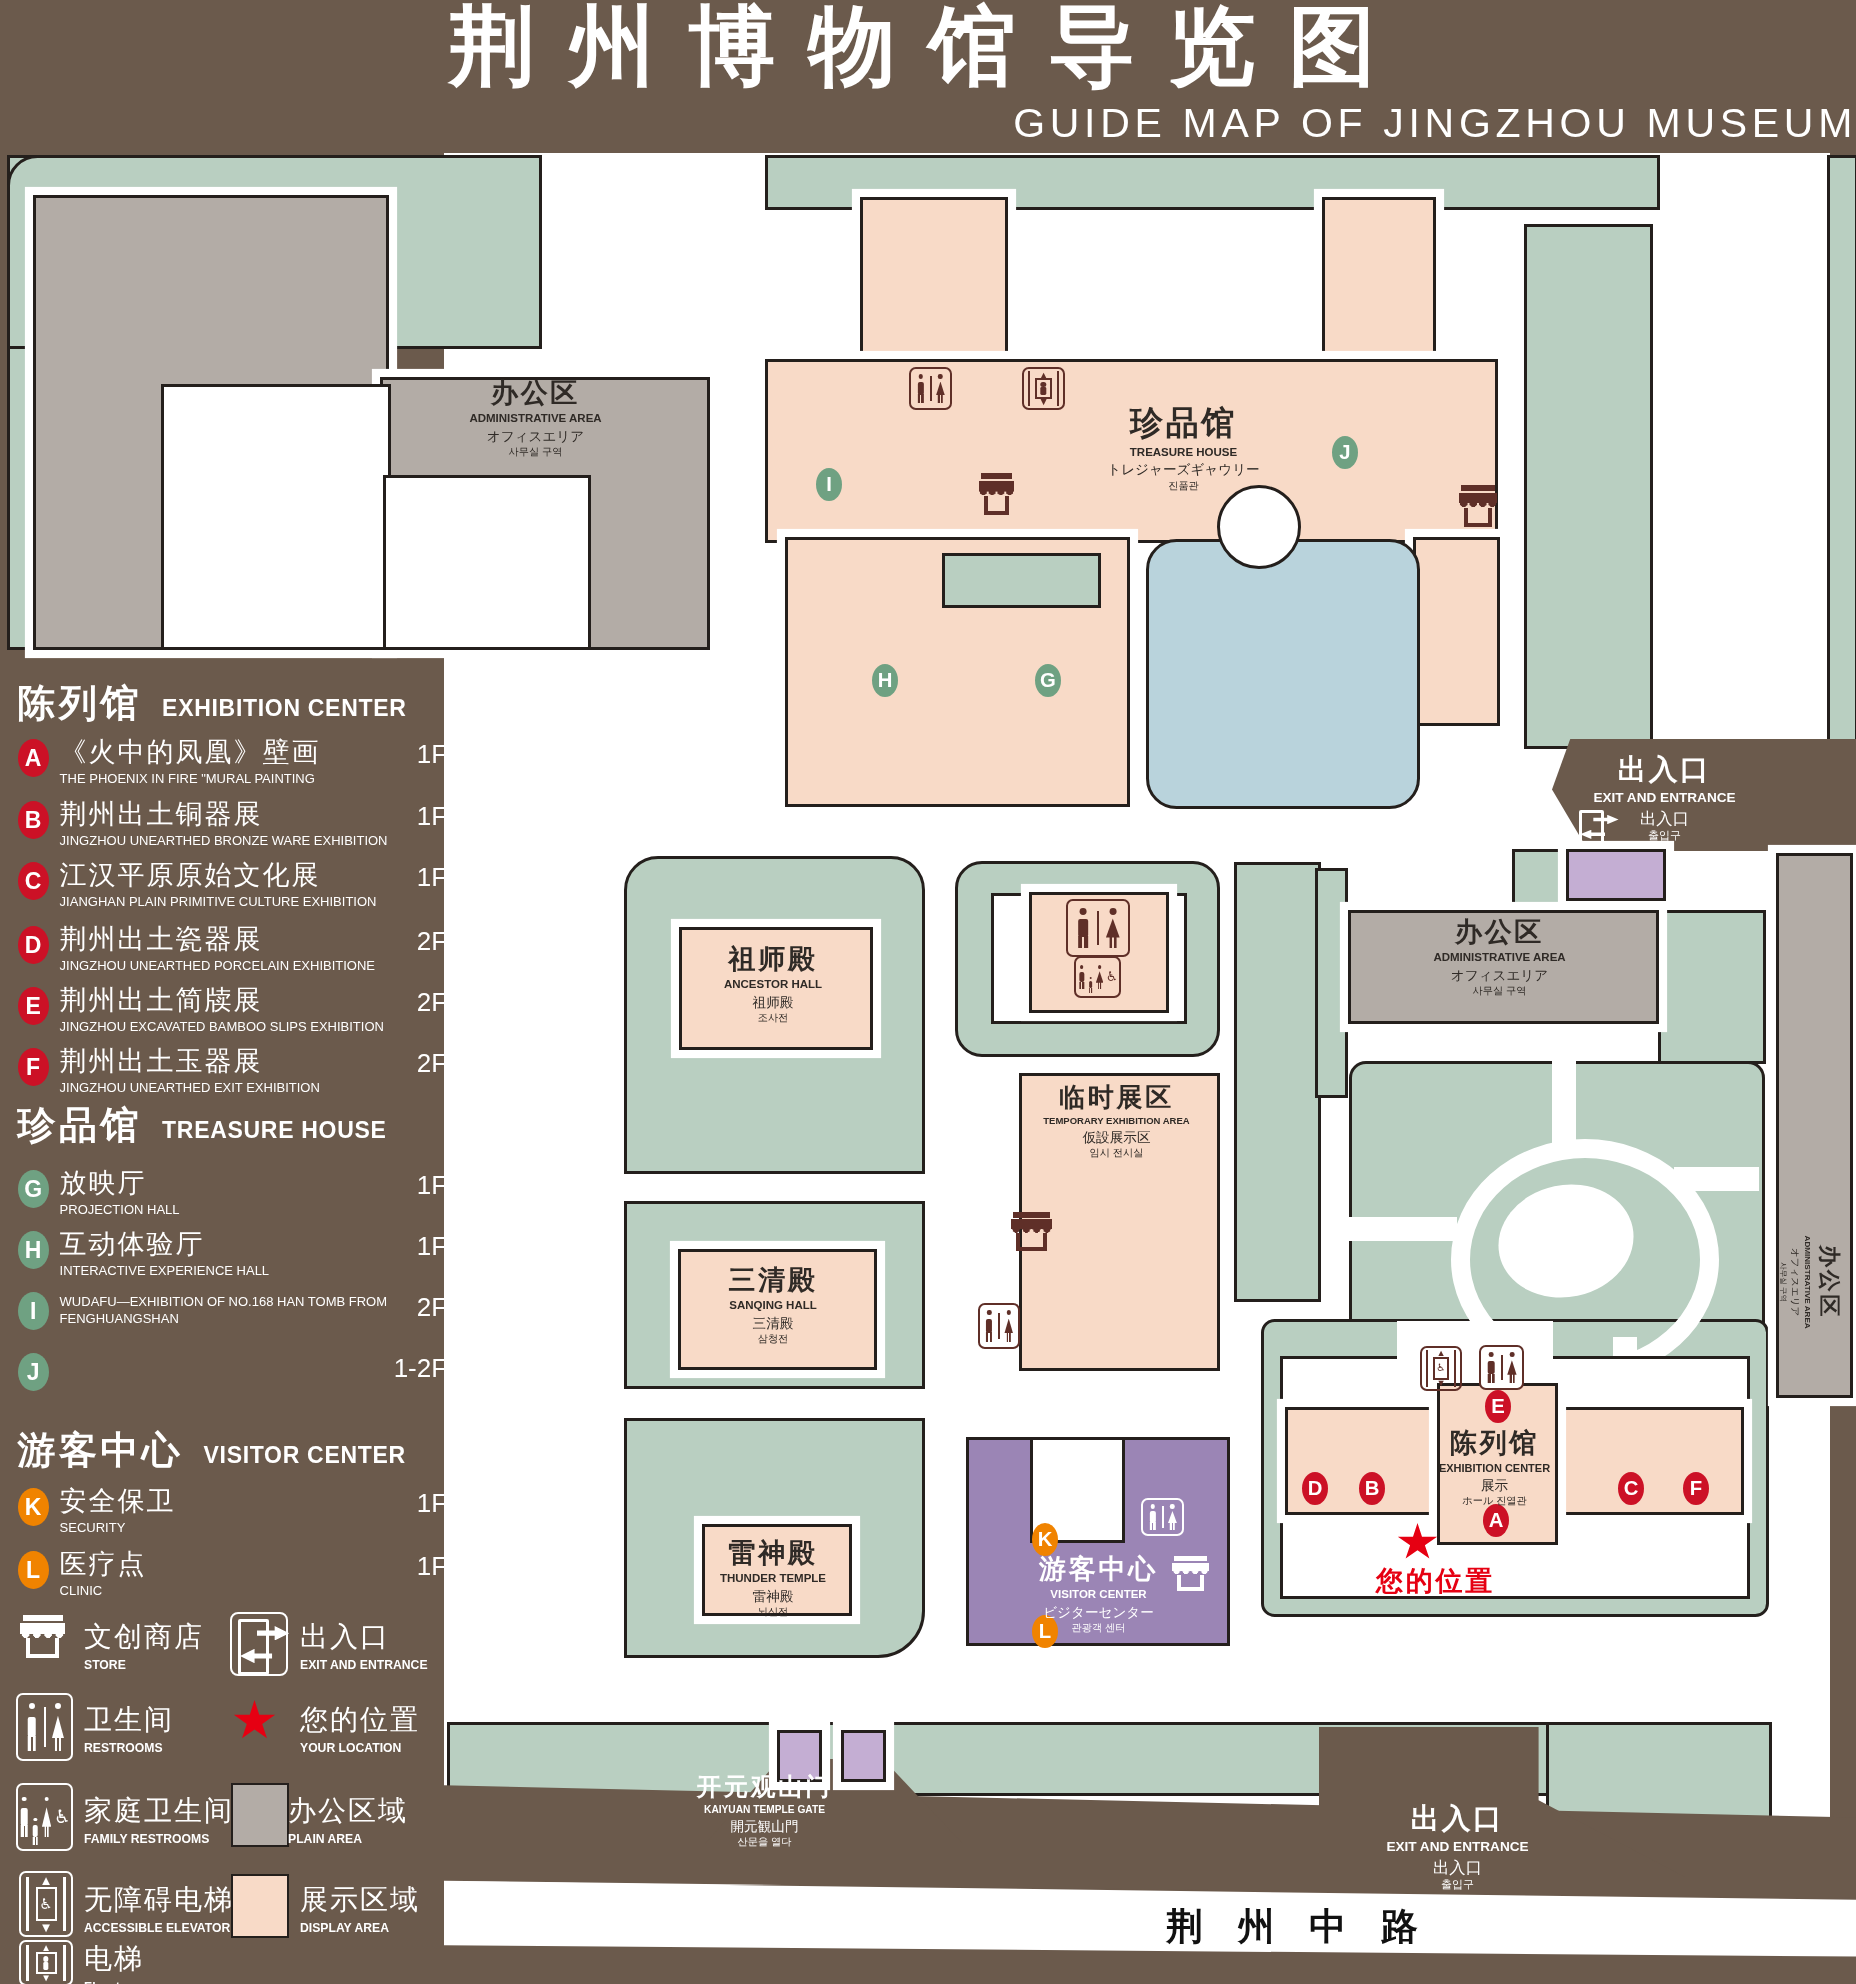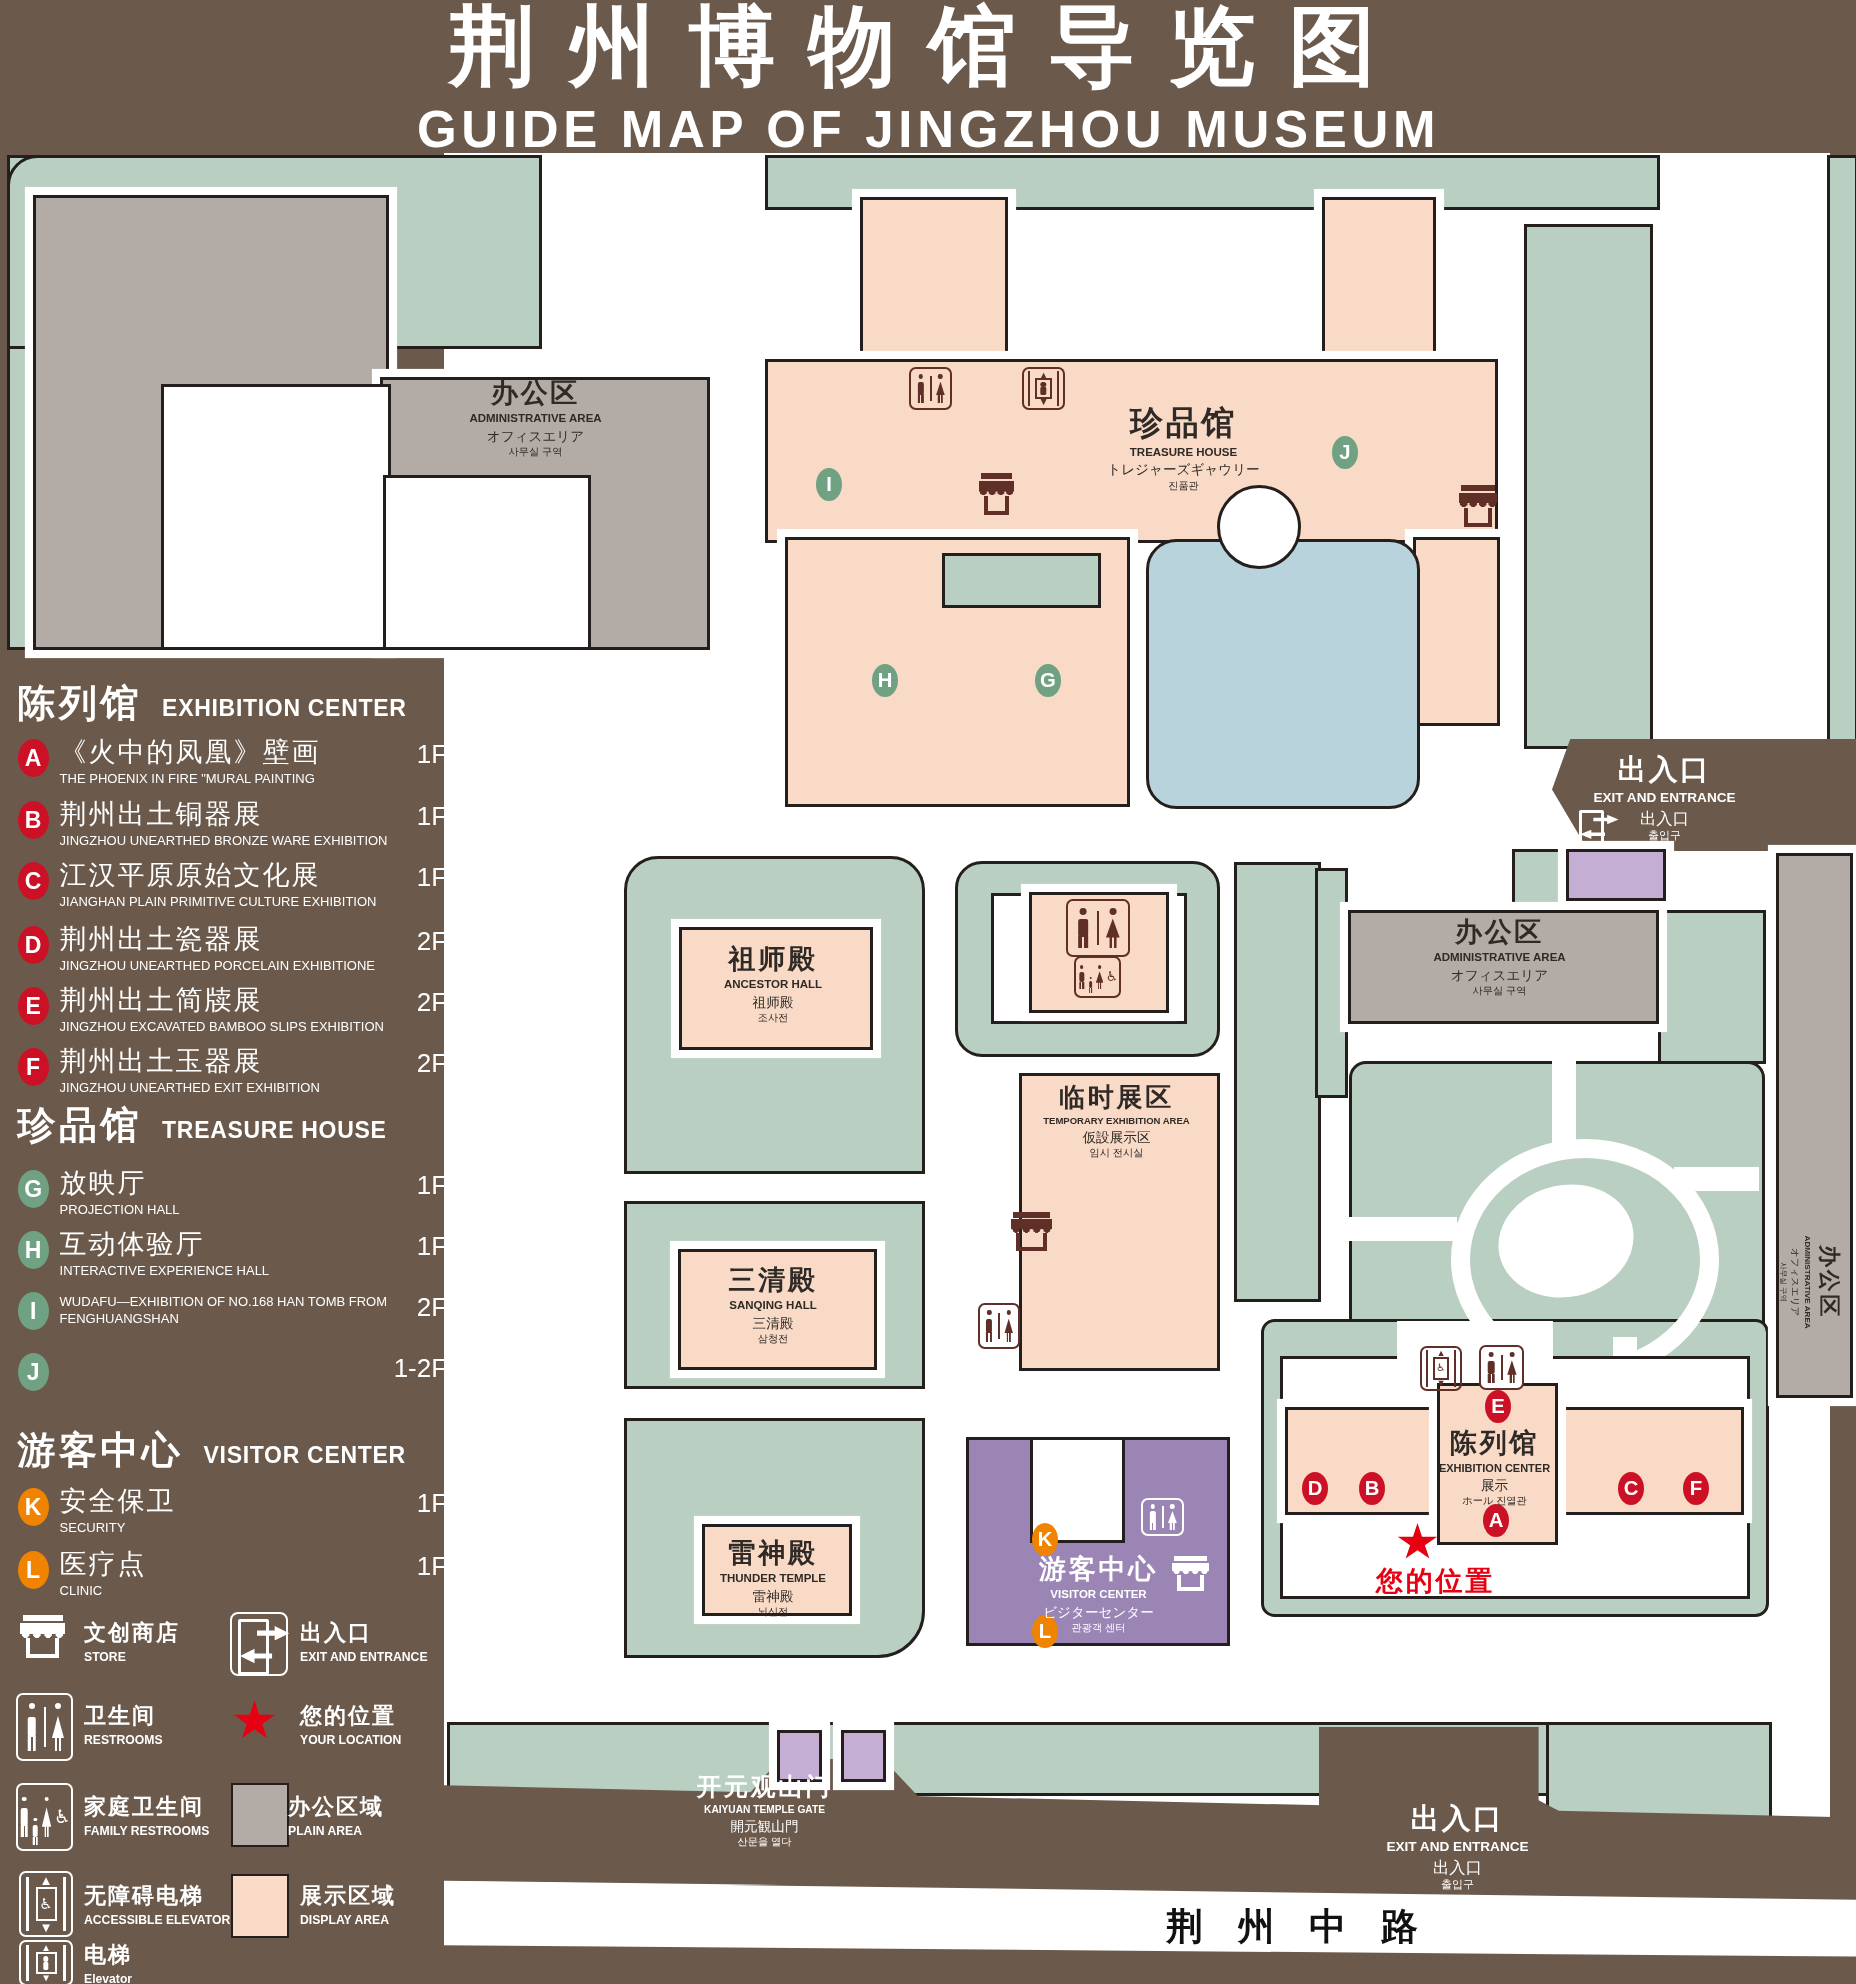--- a/index.html
+++ b/index.html
@@ -8,22 +8,22 @@
     --badge_red:#cc1126; --badge_green:#6fa182; --badge_orange:#f08300;
     --star_red:#e60012; --outline:#241f1c; --icon_brown:#5f2f28; --label_dark:#2f2a26;
   }
   html,body{margin:0;padding:0}
   body{width:1857px;height:1985px;position:relative;overflow:hidden;
        background:var(--background,#6b5a4c);
        font-family:"Liberation Sans","DejaVu Sans",sans-serif;}
   .abs{position:absolute}
   .title{position:absolute;top:0;left:0;width:100%;text-align:center;color:#fff;
          font-size:87px;font-weight:bold;letter-spacing:33px;line-height:1.05;white-space:nowrap}
-  .subtitle{position:absolute;top:100px;left:0;width:100%;text-align:center;color:#fff;
-            font-size:51px;font-weight:bold;letter-spacing:4.7px}
+  .subtitle{position:absolute;top:100px;left:0;width:100%;text-align:right;color:#fff;
+            font-size:41px;font-weight:normal;letter-spacing:4.7px}
   .wbase{position:absolute;background:#fff}
   .lawn{position:absolute;background:var(--lawn,#b9cfc1);border:3.4px solid var(--outline,#241f1c)}
   .white{position:absolute;background:#fff;border:3.4px solid var(--outline,#241f1c)}
   .wfill{position:absolute;background:#fff}
   .brown{position:absolute;background:var(--background,#6b5a4c)}
   .bld{position:absolute;border:3.4px solid var(--outline,#241f1c);box-shadow:0 0 0 8.1px #fff}
   .gray{background:var(--office,#b3aca6)}
   .pink{background:var(--display,#f8dac7)}
   .pur{background:var(--purple,#9b85b5)}
   .lav{background:var(--lavender,#c4aed3)}
@@ -96,21 +96,21 @@
   
   .lsec{position:absolute;color:#fff;display:flex;align-items:baseline;gap:20.3px;white-space:nowrap}
   .lsec .zh{font-size:38px;font-weight:bold;letter-spacing:3.4px}
   .lsec .en{font-size:23px;font-weight:bold;letter-spacing:0.7px}
   .lrow{position:absolute;left:17.6px;width:439px;color:#fff}
   .lrow .bdg{position:absolute;left:0;top:1.4px;width:31px;height:38px;font-size:23px}
   .lrow .t{margin-left:42px;font-size:27px;letter-spacing:2px;line-height:1.1}
   .lrow .s{margin-left:42px;font-size:13px;line-height:1.3;margin-top:3.4px;letter-spacing:0}
   .lrow .f{position:absolute;right:9.5px;top:1.4px;font-size:26px}
   .ilab{position:absolute;color:#fff;line-height:1.2}
-  .ilab .zh{display:block;font-size:22px;font-weight:bold;letter-spacing:2px}
+  .ilab .zh{display:block;font-size:28px;font-weight:normal;letter-spacing:2px}
   .ilab .en{display:block;font-size:12.2px;font-weight:bold;margin-top:4.1px}
 </style>
 </head>
 <body>
 
 <div class="title">荆州博物馆导览图</div>
 <div class="subtitle">GUIDE MAP OF JINGZHOU MUSEUM</div>
 
 <div class="wbase" style="left:444px;top:153px;width:1386px;height:1732px"></div>
 

